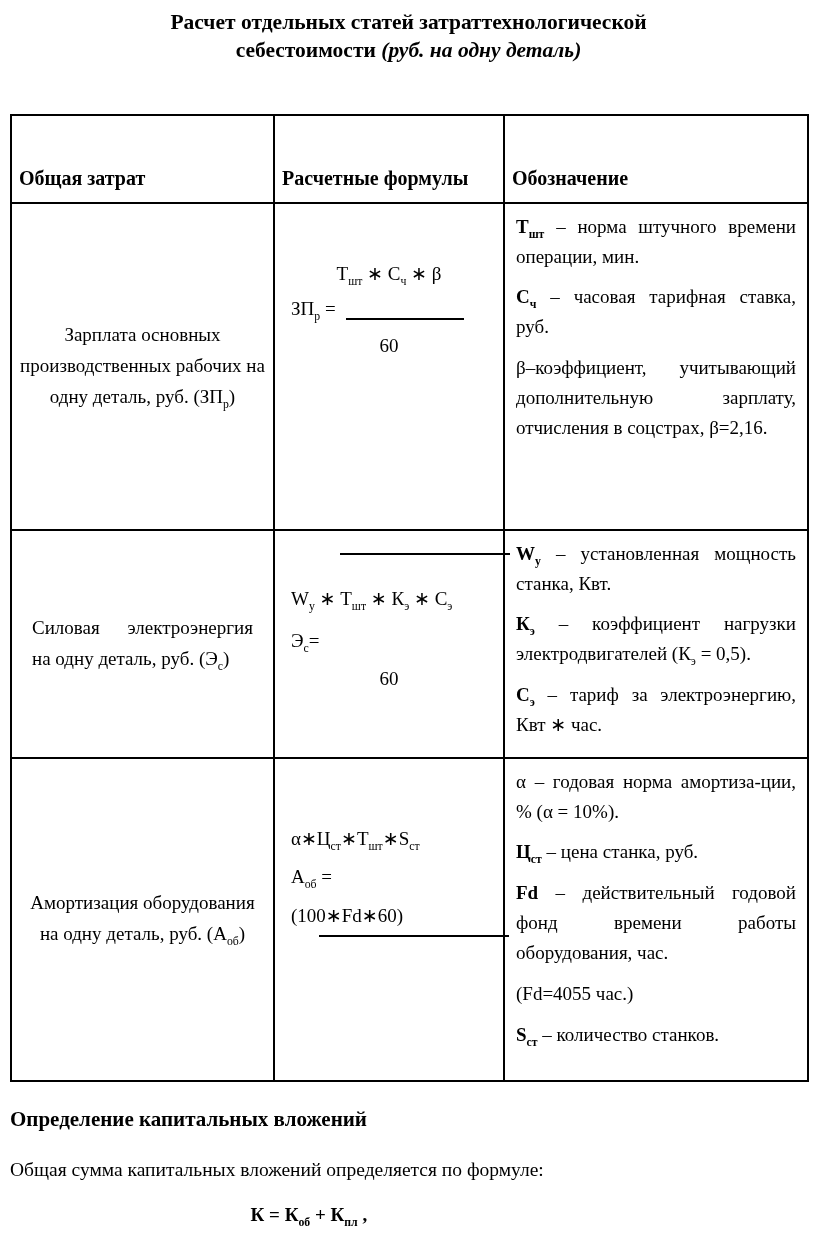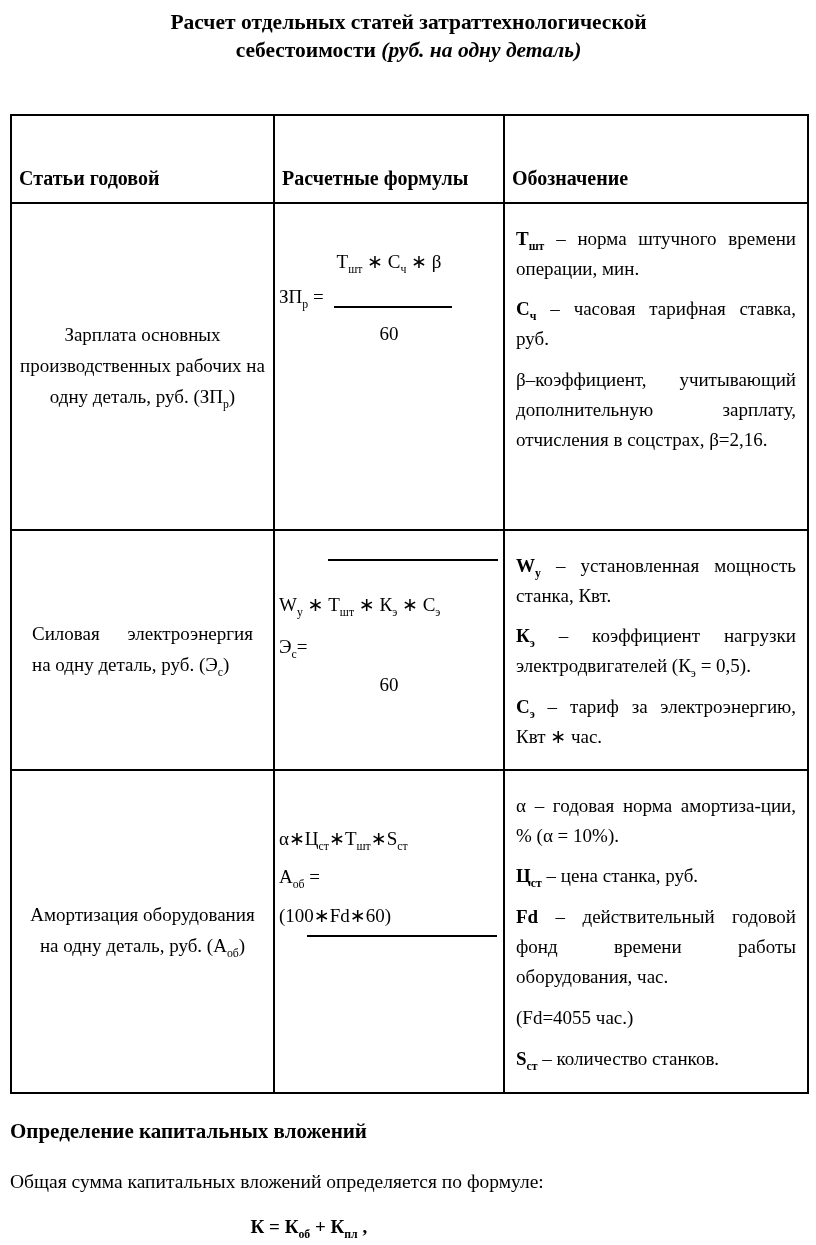--- a/index.html
+++ b/index.html
@@ -49,43 +49,43 @@
   .cell-article {
     vertical-align: middle;
     text-align: center;
     padding: 10px 8px;
     line-height: 1.62;
   }
   .cell-article.justify {
     text-align: justify;
     padding: 10px 20px;
   }
-  .cell-formula { vertical-align: top; padding: 4px; }
+  .cell-formula { vertical-align: top; padding: 16px; }
   .cell-legend {
     vertical-align: top;
     text-align: justify;
-    padding: 20px 11px 6px 11px;
+    padding: 8px 11px 6px 11px;
     line-height: 1.57;
   }
   .cell-legend p { margin-bottom: 11px; }
 
   
   .frac1 { margin-top: 42px; }
   .frac1 .f-num { text-align: center; margin-bottom: 13px; }
   .frac1 .f-mid { display: flex; align-items: flex-end; }
   .frac1 .f-bar {
     display: inline-block;
     width: 118px;
     border-top: 2px solid #000;
     margin-left: 10px;
   }
   .frac1 .f-den { text-align: center; margin-top: 15px; }
 
   
-  .frac2 { margin-top: 24px; }
+  .frac2 { margin-top: 6px; }
   .frac2 .f-bar2 { width: 170px; border-top: 2px solid #000; margin-left: 49px; }
   .frac2 .f-num2 { margin-top: 32px; }
   .frac2 .f-lhs2 { margin-top: 20px; }
   .frac2 .f-den2 { margin-top: 16px; text-align: center; }
 
   
   .frac3 { margin-top: 52px; }
   .frac3 .f-num3 { margin-bottom: 16px; }
   .frac3 .f-lhs3 { margin-bottom: 16px; }
   .frac3 .f-den3 { margin-bottom: 8px; }
@@ -116,21 +116,21 @@
   </div>
 
   <table class="cost-table">
     <colgroup>
       <col style="width:263px">
       <col style="width:230px">
       <col style="width:304px">
     </colgroup>
     <tbody>
         <tr>
-      <th>Статьи годовой</th>
+      <th>Общая затрат</th>
       <th>Расчетные формулы</th>
       <th>Обозначение</th>
     </tr>
 
     <tr class="row-1">
       <td class="cell-article"><span>Зарплата основных производственных рабочих на одну деталь, руб. (ЗП</span><sub>р</sub><span>)</span></td>
       <td class="cell-formula">
         <div class="frac1">
           <div class="f-num"><span>Т</span><sub>шт</sub><span> ∗ С</span><sub>ч</sub><span> ∗ β</span></div>
           <div class="f-mid">

